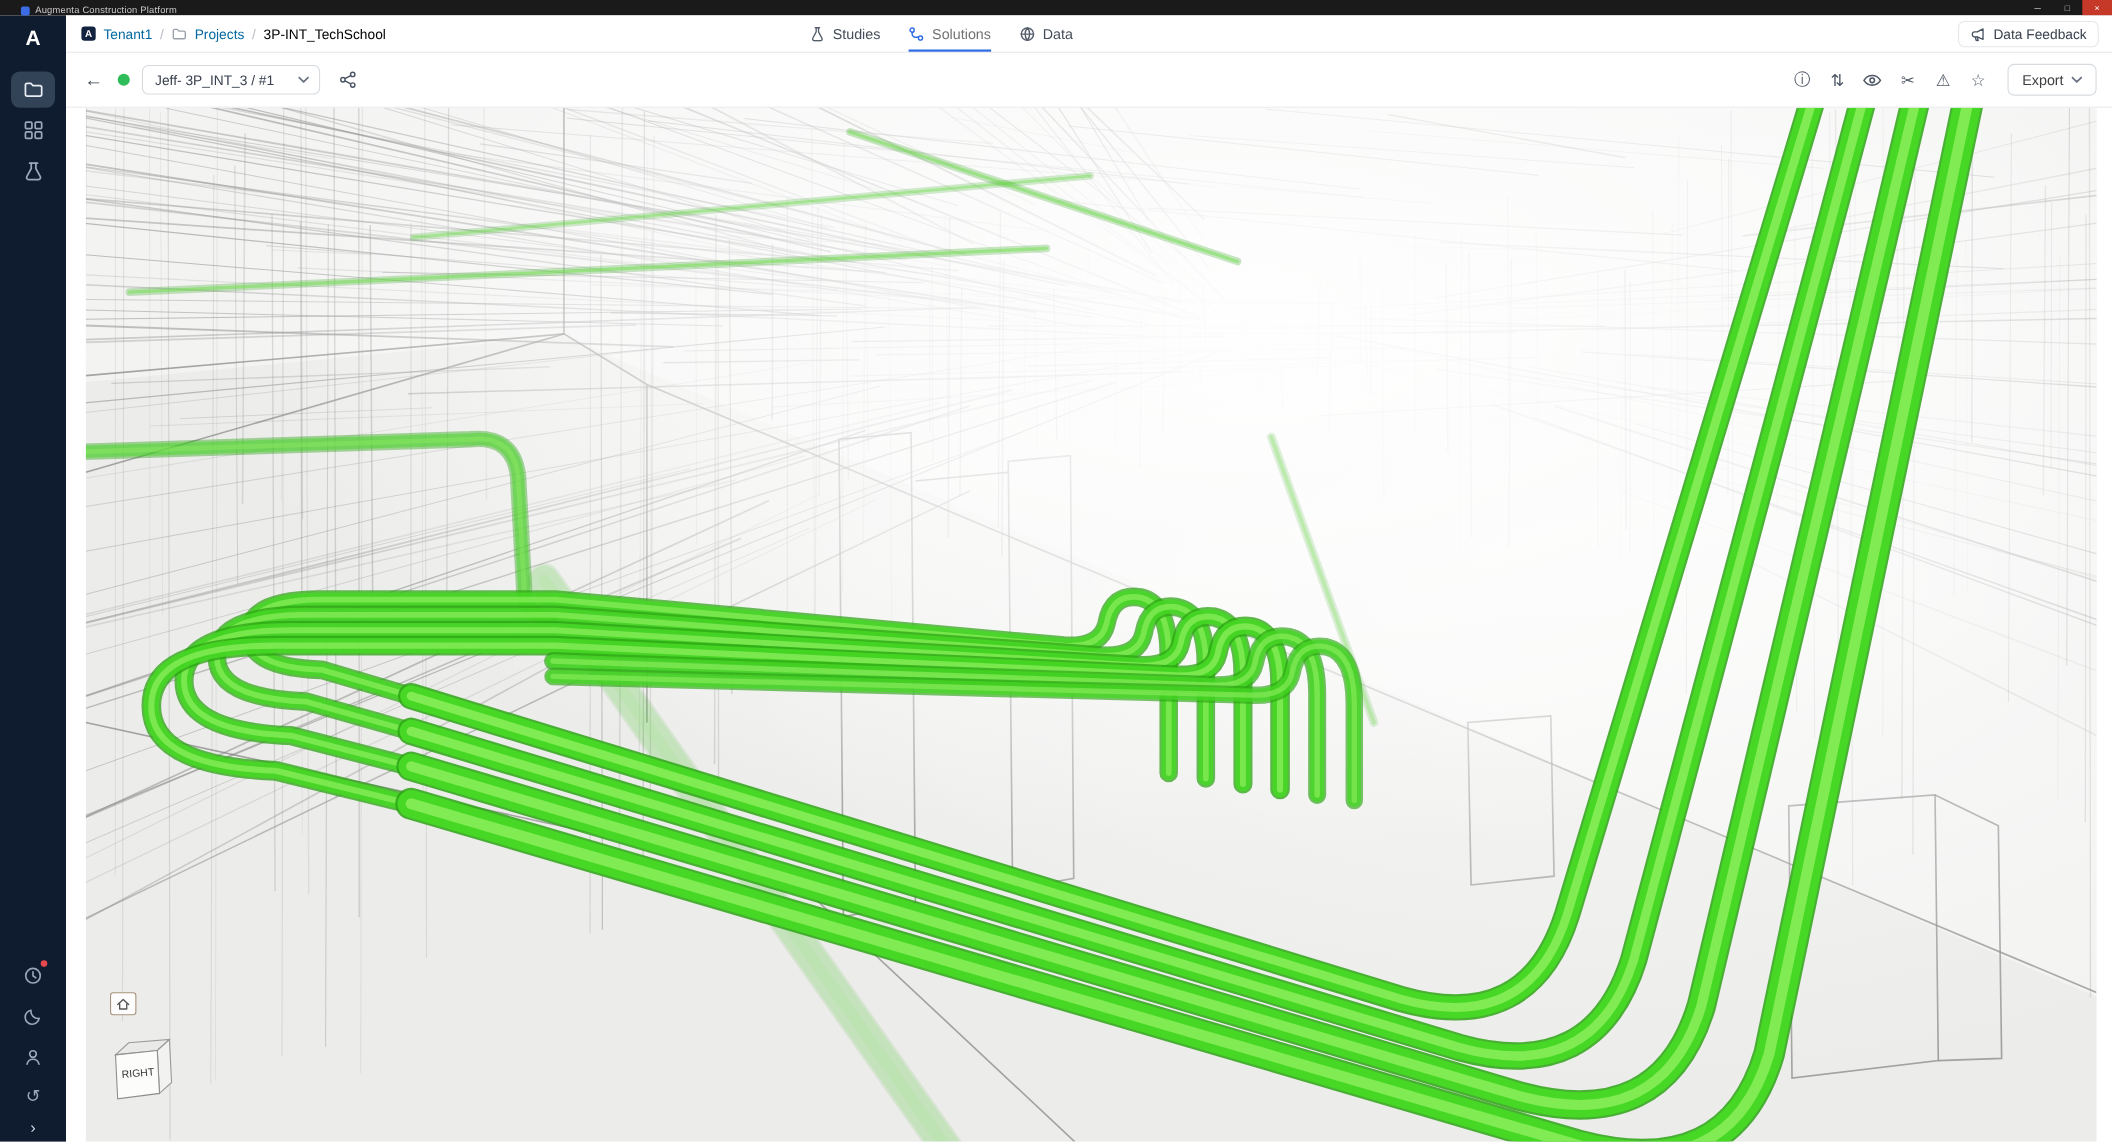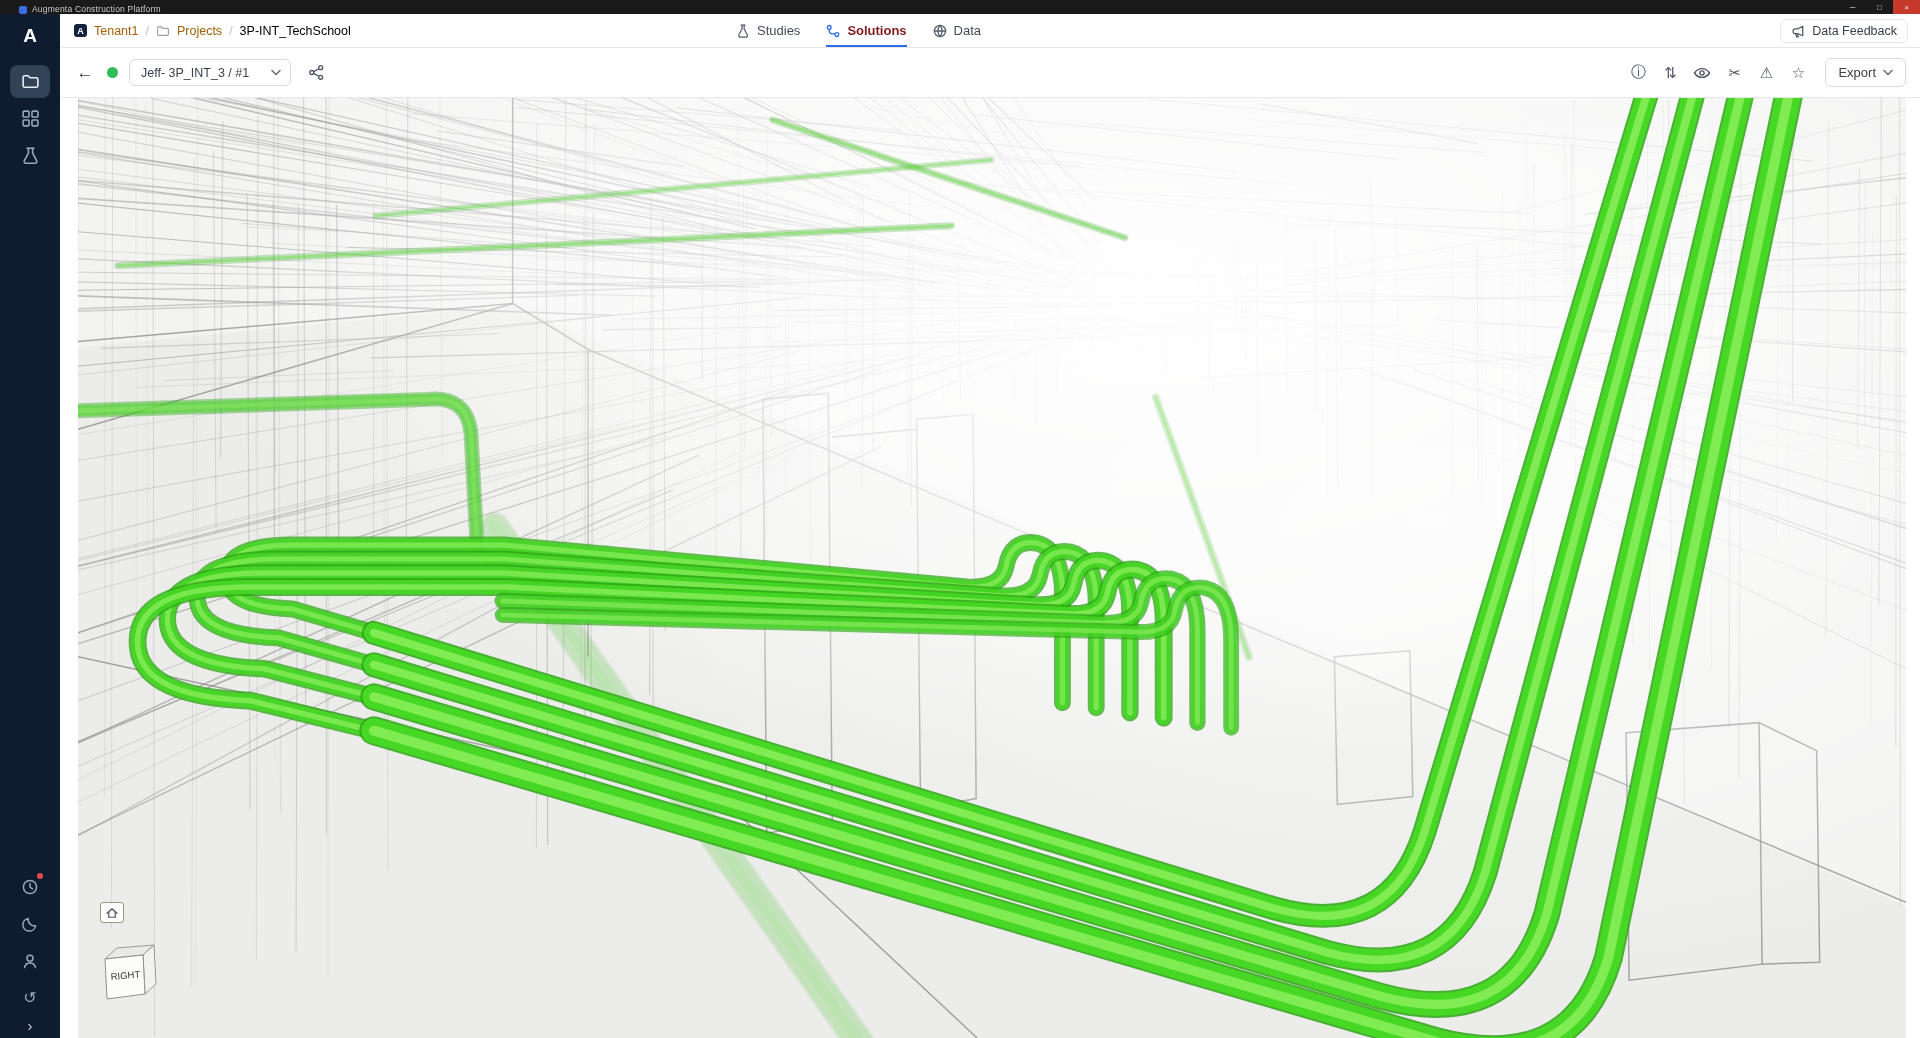--- a/index.html
+++ b/index.html
@@ -27,28 +27,28 @@
   .badge-dot{position:absolute;top:3px;right:7px;width:6px;height:6px;border-radius:50%;background:#e5484d}
   .side-glyph{color:#9aa7bb;font-size:16px;line-height:1}
   .side-expand{width:100%;display:flex;justify-content:center;color:#cfd8e3;font-size:15px;height:18px;align-items:center;cursor:pointer}
 
   .main{flex:1;display:flex;flex-direction:column;min-width:0}
 
   
   .topnav{height:34px;border-bottom:1px solid #e6e8ec;background:#fff;display:flex;align-items:center;position:relative;flex:0 0 auto}
   .breadcrumb{display:flex;align-items:center;gap:7px;padding-left:14px;font-size:12.5px;color:#8a919c}
   .bc-logo{width:13px;height:13px;border-radius:3px;background:#13233f;color:#fff;font-size:9px;font-weight:bold;display:flex;align-items:center;justify-content:center}
-  .bc-link{color:#a16207;cursor:pointer}
+  .bc-link{color:#0369a1;cursor:pointer}
   .bc-sep{color:#b9bec6}
   .bc-current{color:#000000}
   .bc-folder{display:flex;align-items:center}
   .tabs{position:absolute;left:676px;top:0;height:100%;display:flex;gap:26px}
   .tab{display:flex;align-items:center;gap:7px;font-size:13px;color:#444c59;height:100%;border-bottom:2.5px solid transparent;padding-top:2px;cursor:pointer}
   .tab svg{stroke:#555e6b;fill:none;stroke-width:1.3;stroke-linecap:round;stroke-linejoin:round}
-  .tab.active{color:#7f1d1d;font-weight:bold;border-bottom-color:#2e6be6}
+  .tab.active{color:#737373;font-weight:normal;border-bottom-color:#2e6be6}
   .tab.active svg{stroke:#2e6be6}
   .feedback{margin-left:auto;margin-right:12px;display:flex;align-items:center;gap:7px;font-size:12.5px;color:#39414e;border:1px solid #e4e7eb;border-radius:6px;padding:4px 10px;cursor:pointer}
   .feedback svg{stroke:#4b5563;fill:none;stroke-width:1.3;stroke-linejoin:round;stroke-linecap:round}
 
   
   .toolbar{height:50px;border-bottom:1px solid #e6e8ec;background:#fff;display:flex;align-items:center;padding:0 14px;gap:11px;flex:0 0 auto}
   .tb-back{font-size:17px;color:#39414e;cursor:pointer;width:22px;text-align:center}
   .status-dot{width:11px;height:11px;border-radius:50%;background:#2ebd59}
   .solution-select{display:flex;align-items:center;gap:22px;border:1px solid #d7dbe0;border-radius:6px;height:27px;padding:0 9px 0 11px;font-size:12.5px;color:#39414e;cursor:pointer}
   .chev{display:block}

